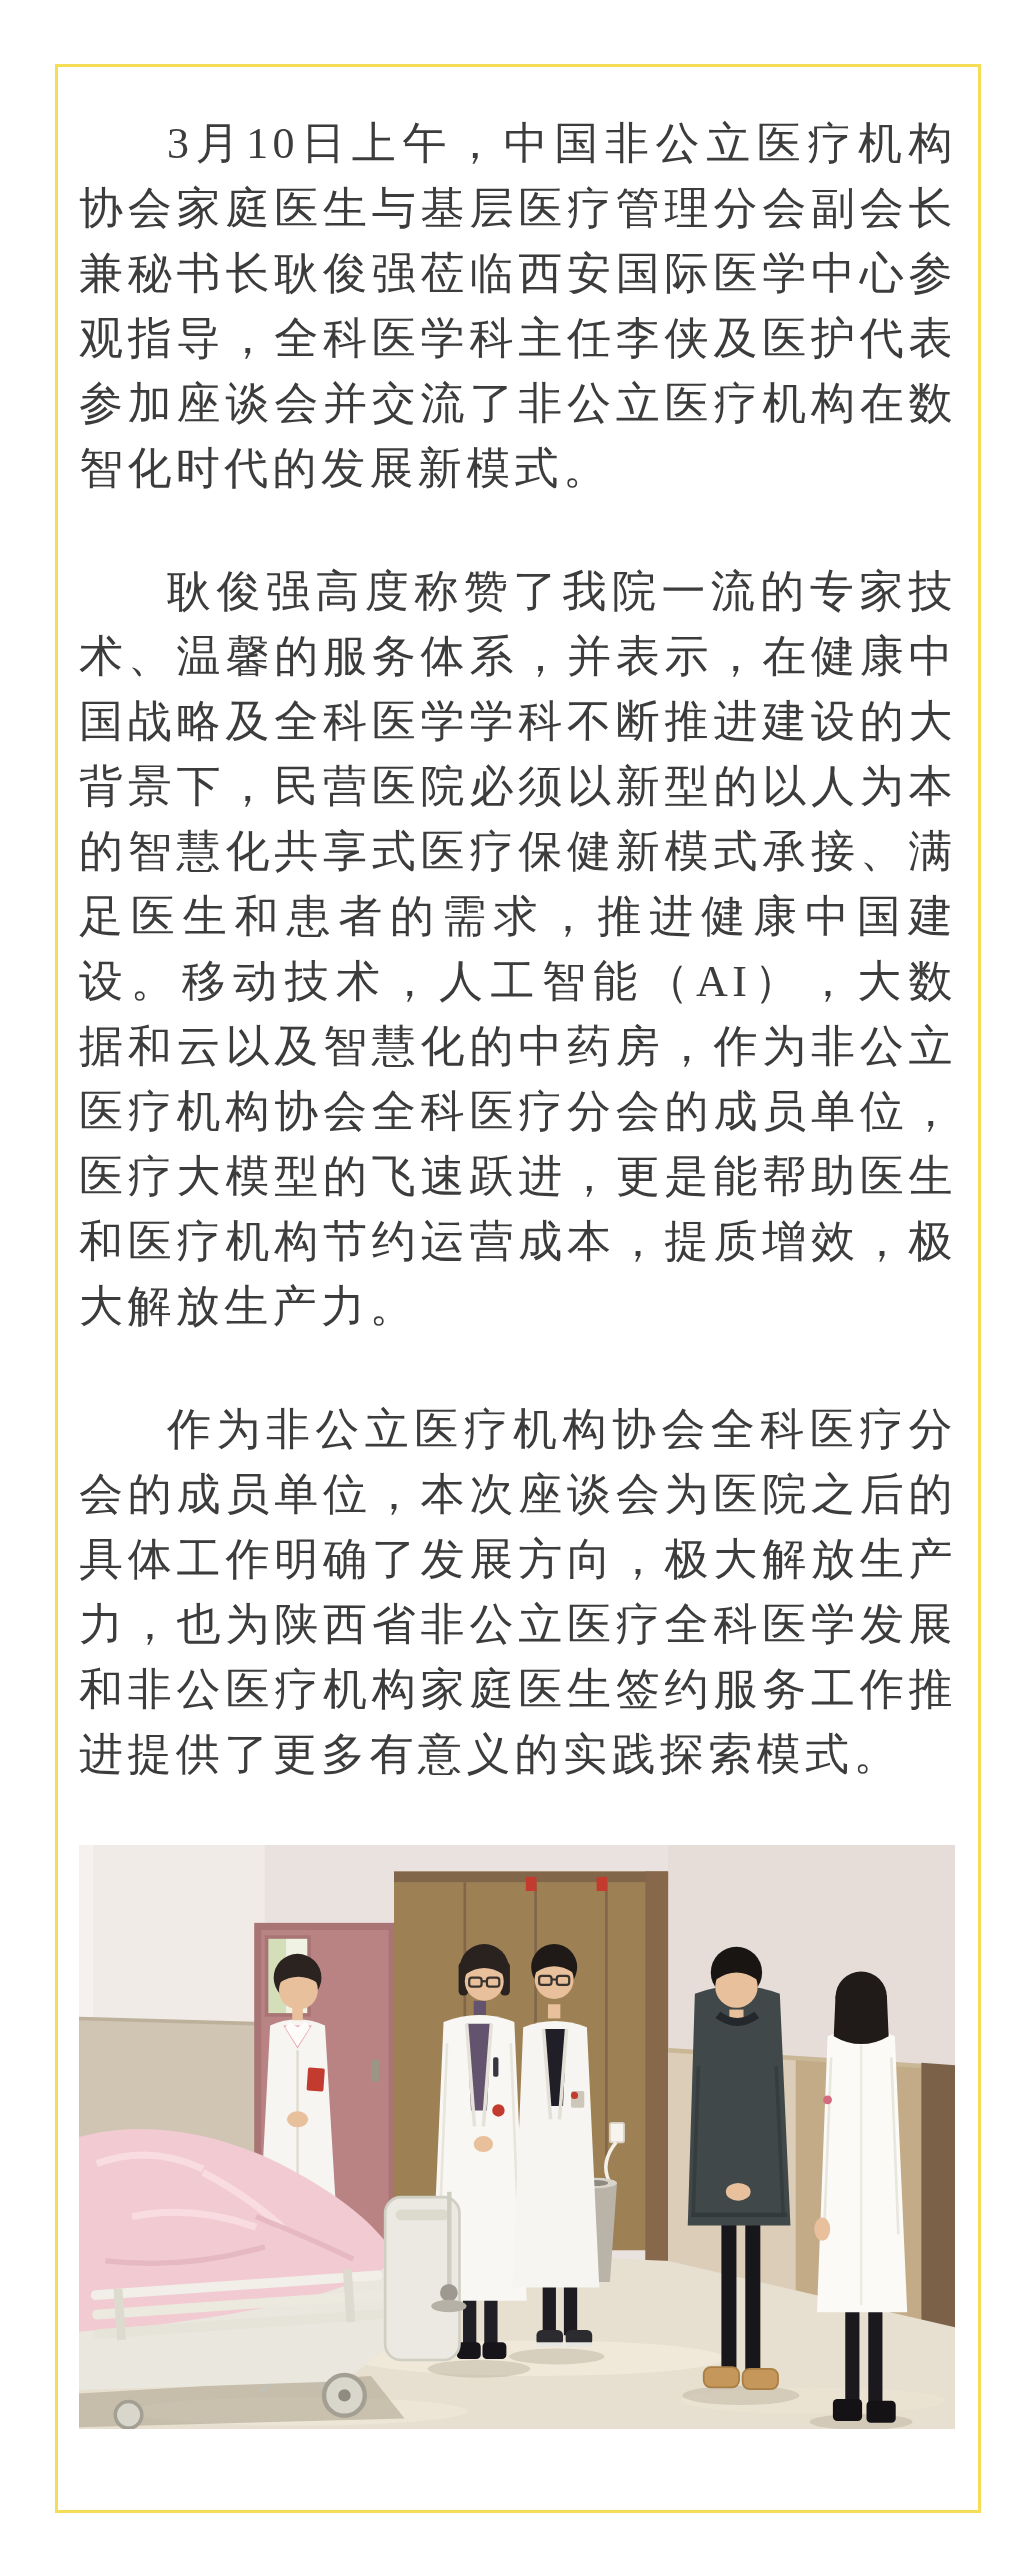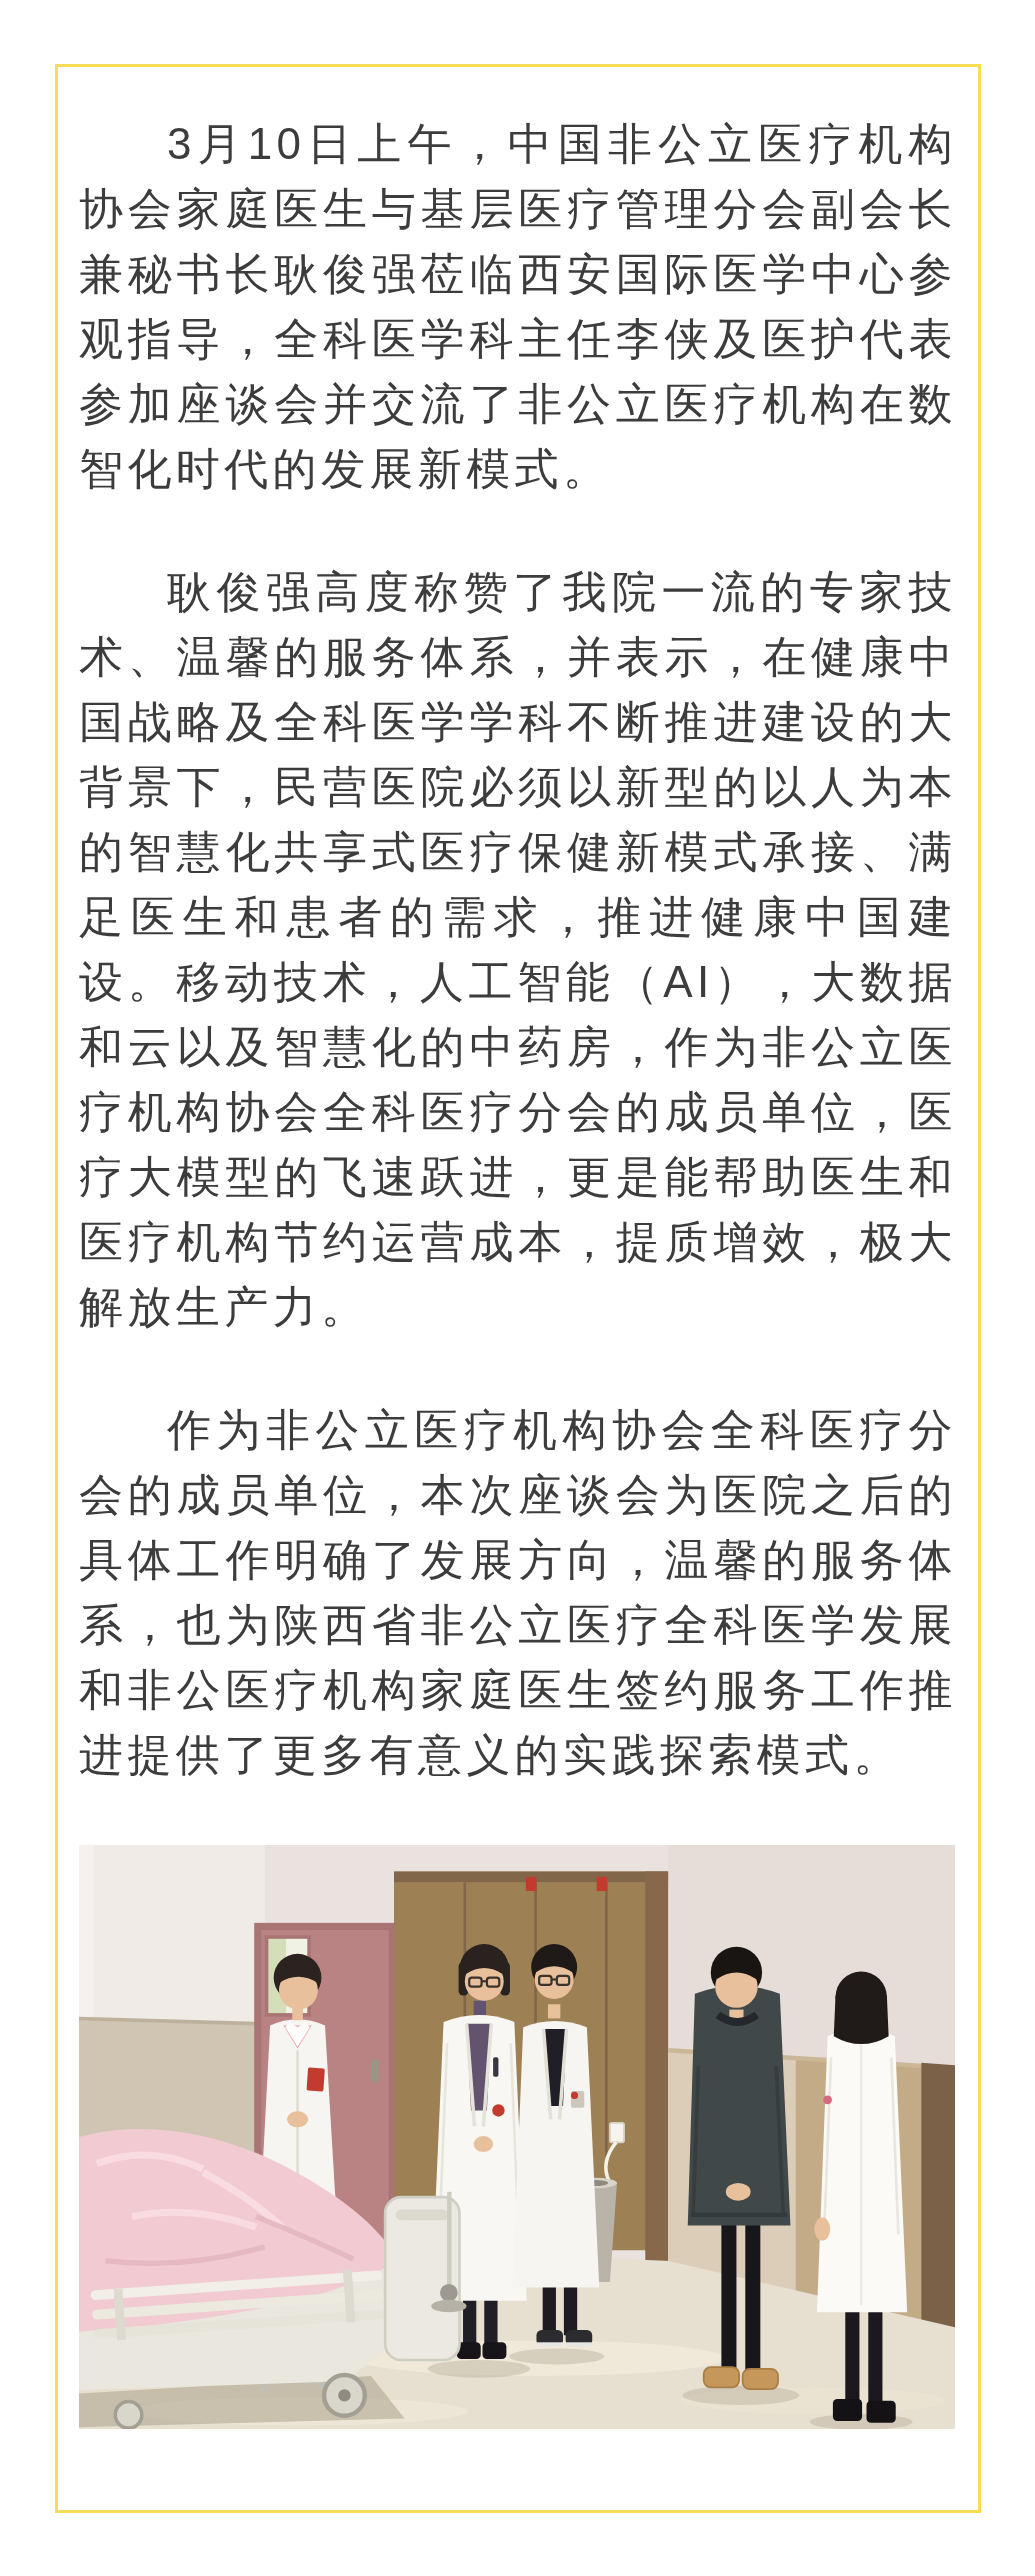--- a/index.html
+++ b/index.html
@@ -34,35 +34,36 @@
     overflow:hidden;
     background:var(--page_bg);
   }
   .para{
     margin:0 0 58px 0;
     font-size:44px;line-height:65px;letter-spacing:4.4px;
     color:var(--text);
     text-align:justify;
     text-indent:2em;
     font-weight:400;
+    font-family:Liberation Serif, serif;
   }
   .photo-figure{
     margin:6.2px 0 0 0;
     width:876px;height:584px;
   }
   .photo-figure svg{display:block;width:876px;height:584px;}
 </style>
 </head>
 <body>
 
 <div class="card">
 
   <p class="para">3月10日上午，中国非公立医疗机构协会家庭医生与基层医疗管理分会副会长兼秘书长耿俊强莅临西安国际医学中心参观指导，全科医学科主任李侠及医护代表参加座谈会并交流了非公立医疗机构在数智化时代的发展新模式。</p>
   <p class="para">耿俊强高度称赞了我院一流的专家技术、温馨的服务体系，并表示，在健康中国战略及全科医学学科不断推进建设的大背景下，民营医院必须以新型的以人为本的智慧化共享式医疗保健新模式承接、满足医生和患者的需求，推进健康中国建设。移动技术，人工智能（AI），大数据和云以及智慧化的中药房，作为非公立医疗机构协会全科医疗分会的成员单位，医疗大模型的飞速跃进，更是能帮助医生和医疗机构节约运营成本，提质增效，极大解放生产力。</p>
-  <p class="para">作为非公立医疗机构协会全科医疗分会的成员单位，本次座谈会为医院之后的具体工作明确了发展方向，温馨的服务体系，也为陕西省非公立医疗全科医学发展和非公医疗机构家庭医生签约服务工作推进提供了更多有意义的实践探索模式。</p>
+  <p class="para">作为非公立医疗机构协会全科医疗分会的成员单位，本次座谈会为医院之后的具体工作明确了发展方向，极大解放生产力，也为陕西省非公立医疗全科医学发展和非公医疗机构家庭医生签约服务工作推进提供了更多有意义的实践探索模式。</p>
 
   <figure class="photo-figure">
     <svg viewBox="0 0 990 660" xmlns="http://www.w3.org/2000/svg">
 
       <g>
         <rect x="0" y="0" width="990" height="660" fill="var(--photo_wall)"></rect>
         <rect x="0" y="0" width="210" height="460" fill="var(--photo_wall_light)"></rect>
         <rect x="0" y="0" width="16" height="400" fill="#f6f1ee"></rect>
 
         <polygon points="0,196 205,202 205,456 0,456" fill="#cfc5b2"></polygon>

